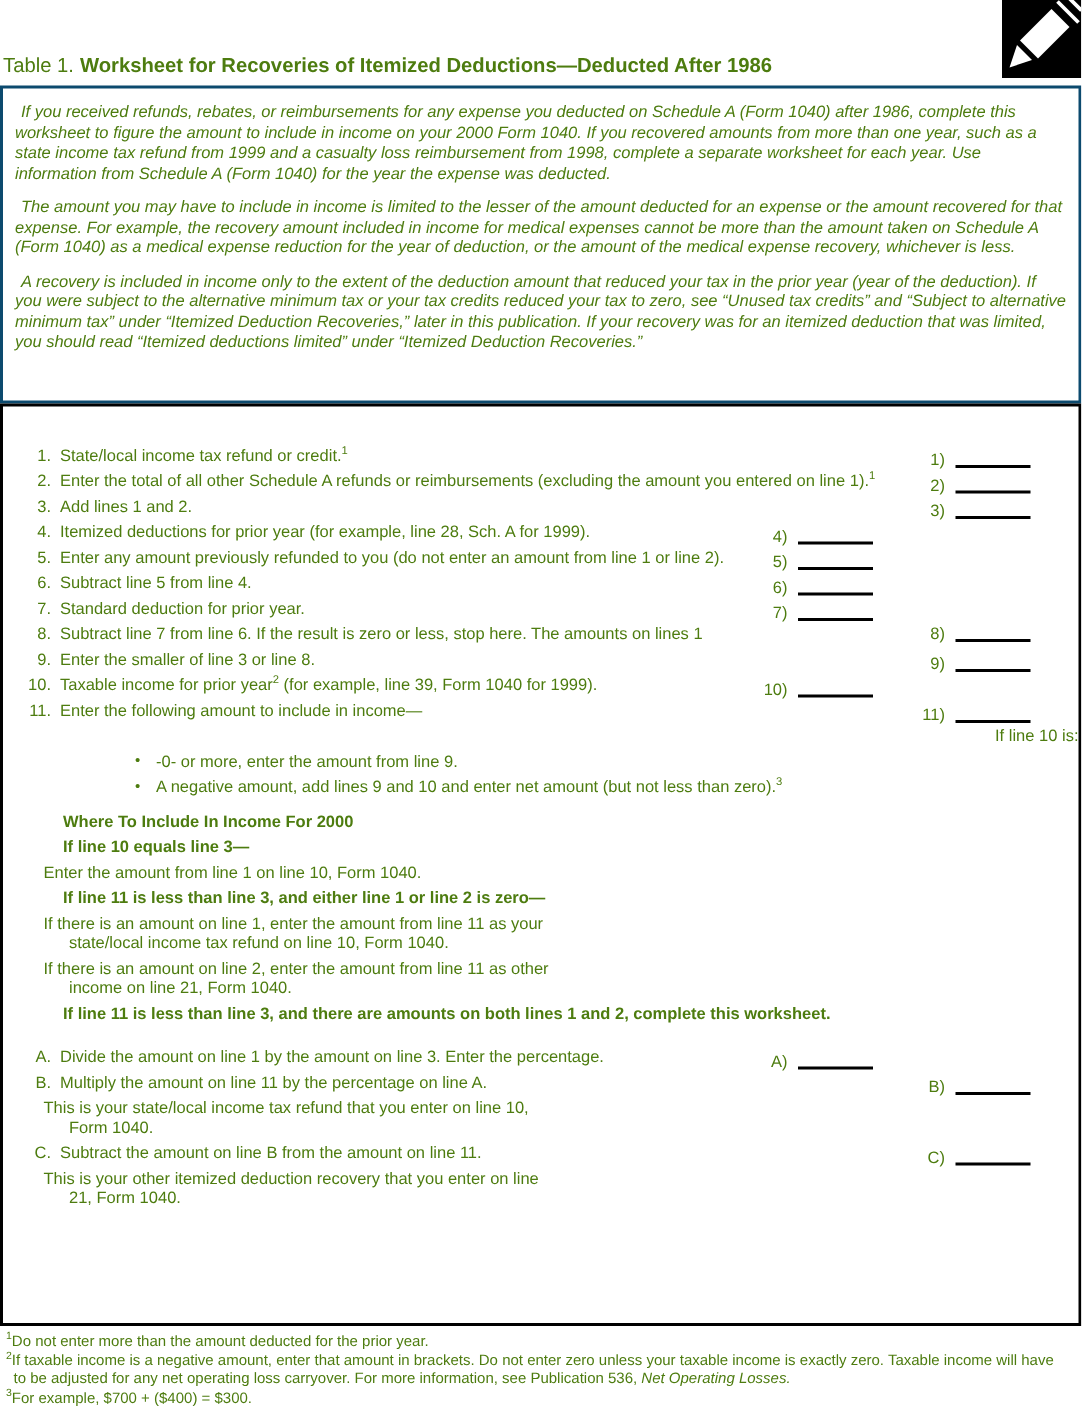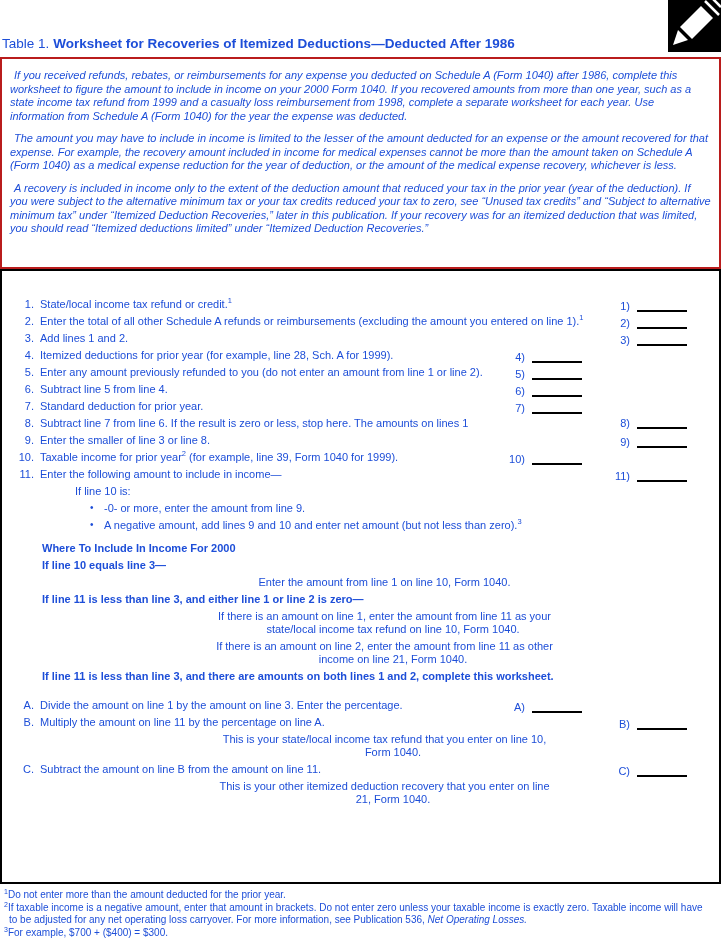--- a/index.html
+++ b/index.html
@@ -1,34 +1,34 @@
 <!DOCTYPE html>
 <html><head>
 <meta charset="utf-8">
 <style>
   html,body{margin:0;padding:0;background:#fff;}
-  .page{position:relative;width:721px;height:950px;background:#fff;color:#1d4ed8;
+  .page{position:relative;width:721px;height:950px;background:#fff;color:#4d7c0f;
         font-family:"Liberation Sans",sans-serif;overflow:hidden;}
   .title{position:absolute;top:36px;left:2px;font-size:13.5px;white-space:nowrap;}
   .title b{margin-left:4px;}
   .icon-box{position:absolute;top:0;right:0;width:53px;height:52px;}
-  .intro{position:absolute;top:57px;left:0;width:721px;height:212px;border:2px solid #b91c1c;
+  .intro{position:absolute;top:57px;left:0;width:721px;height:212px;border:2px solid #0c4a6e;
          box-sizing:border-box;padding:10px 8px 0 8px;font-style:italic;font-size:11px;line-height:13.5px;}
   .intro p{margin:0 0 9px 0;text-indent:4px;}
   .ws{position:absolute;top:269px;left:0;width:721px;height:615px;border:2px solid #000;
       box-sizing:border-box;padding-top:27px;font-size:11px;line-height:13px;}
   .block{margin-bottom:4px;position:relative;}
   .block .ln{display:block;}
   .item{padding-left:38px;}
   .item .num{position:absolute;left:0;top:0;width:32px;text-align:right;}
   .item .ln.cont{padding-left:26px;}
   .item .text{display:inline-block;max-width:560px;}
-  .sub{padding-left:48px;text-align:center;}
+  .sub{padding-left:27px;}
   .sub .ln.cont{padding-left:17px;}
-  .cond{padding-left:73px;}
+  .cond{padding-left:73px;text-align:right;}
   .bullet{padding-left:102px;}
   .bullet .dot{position:absolute;left:88px;top:-1px;font-size:10px;}
   .heading{padding-left:40px;font-weight:bold;}
   .gap-sm{margin-top:10px;}
   .gap-md{margin-top:16px;}
   .entry{position:absolute;top:0;display:flex;align-items:baseline;}
   .entry.mid{left:495px;}
   .entry.right{left:600px;}
   .entry.bottom{top:auto;bottom:0;}
   .elabel{display:inline-block;width:28px;text-align:right;padding-right:7px;}

